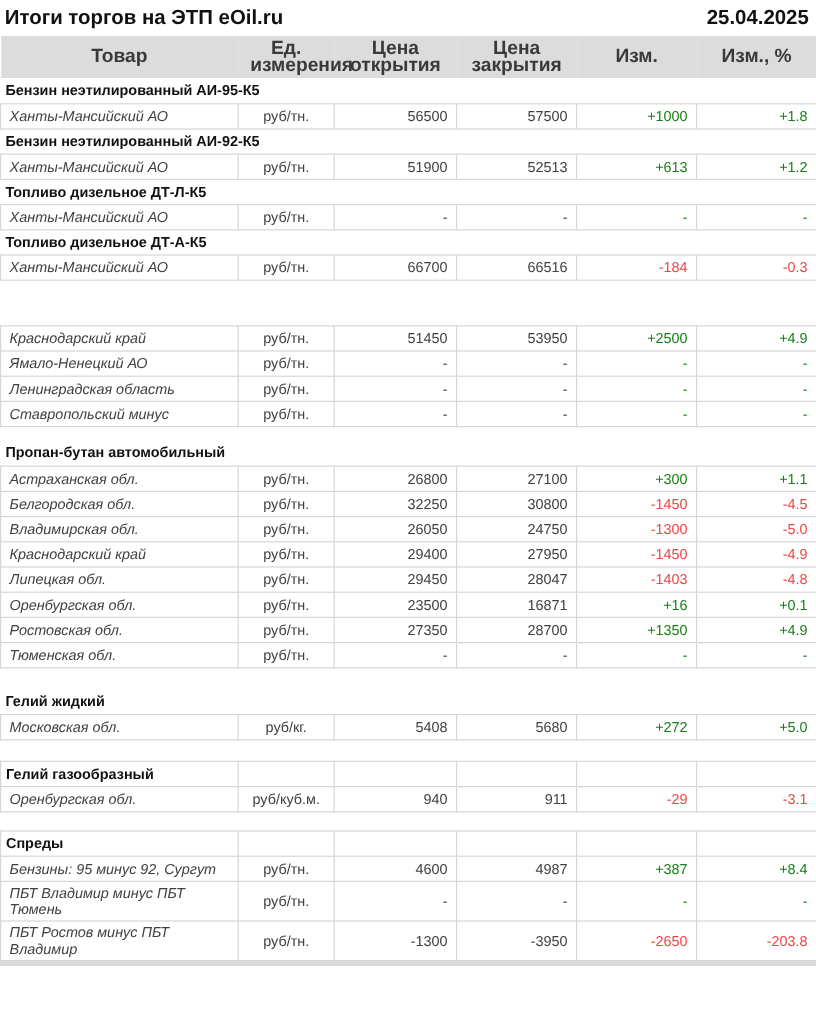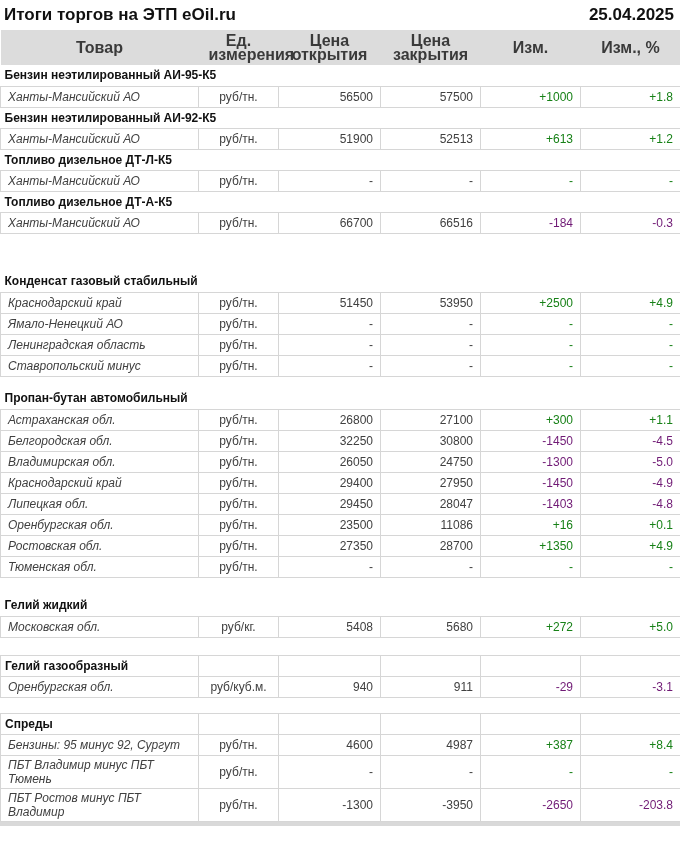--- a/index.html
+++ b/index.html
@@ -70,21 +70,21 @@
     padding-left: 4px;
   }
   tr.section-row td.empty-cell {
     border: 1px solid #d6d6d6;
   }
   tr.section-row td.label-bordered {
     border: 1px solid #d6d6d6;
   }
   tr.spacer td { border: none; padding: 0; }
   .up   { color: #178117; }
-  .down { color: #701a75; }
+  .down { color: #ef4444; }
   .bottom-strip {
     width: 680px;
     height: 4px;
     background: #d9d9d9;
   }
 </style>
 </head>
 <body>
 
 <div class="titlebar">
@@ -152,23 +152,20 @@
         <td class="prod">Ханты-Мансийский АО</td>
         <td class="unit">руб/тн.</td>
         <td class="num">66700</td>
         <td class="num">66516</td>
         <td class="num down">-184</td>
         <td class="num down">-0.3</td>
       </tr>
       <tr class="spacer">
         <td colspan="6" style="height: 38px;"></td>
       </tr>
-      <tr class="section-row">
-        <td class="" colspan="6">Конденсат газовый стабильный</td>
-      </tr>
       <tr class="data-row">
         <td class="prod">Краснодарский край</td>
         <td class="unit">руб/тн.</td>
         <td class="num">51450</td>
         <td class="num">53950</td>
         <td class="num up">+2500</td>
         <td class="num up">+4.9</td>
       </tr>
       <tr class="data-row">
         <td class="prod">Ямало-Ненецкий АО</td>
@@ -237,21 +234,21 @@
         <td class="unit">руб/тн.</td>
         <td class="num">29450</td>
         <td class="num">28047</td>
         <td class="num down">-1403</td>
         <td class="num down">-4.8</td>
       </tr>
       <tr class="data-row">
         <td class="prod">Оренбургская обл.</td>
         <td class="unit">руб/тн.</td>
         <td class="num">23500</td>
-        <td class="num">11086</td>
+        <td class="num">16871</td>
         <td class="num up">+16</td>
         <td class="num up">+0.1</td>
       </tr>
       <tr class="data-row">
         <td class="prod">Ростовская обл.</td>
         <td class="unit">руб/тн.</td>
         <td class="num">27350</td>
         <td class="num">28700</td>
         <td class="num up">+1350</td>
         <td class="num up">+4.9</td>

